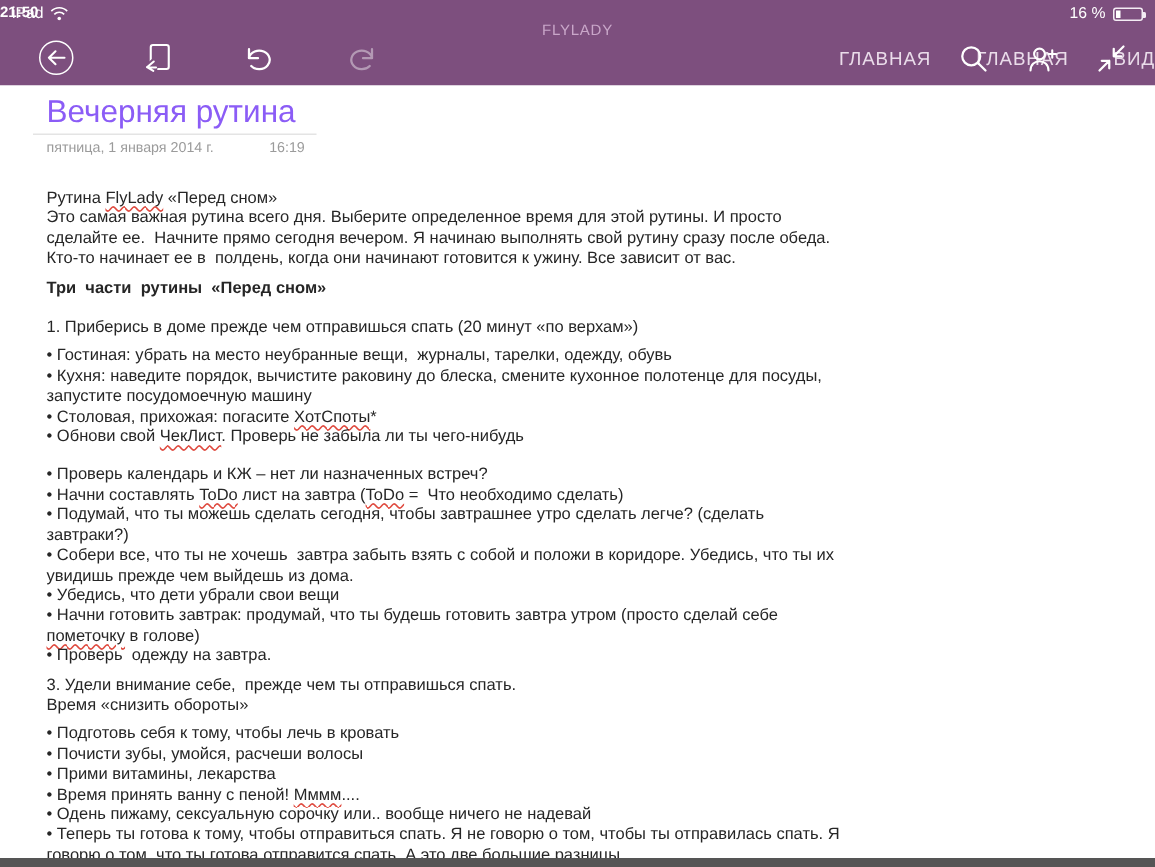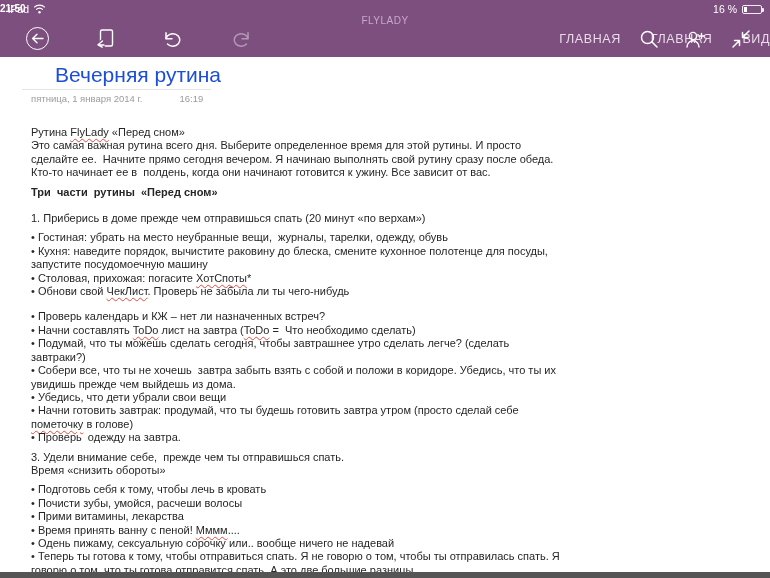--- a/index.html
+++ b/index.html
@@ -23,21 +23,21 @@
   .tb-left { position:absolute; left:24px; top:0; height:37px; display:flex; align-items:center; gap:42px; }
   .tb-right { position:absolute; right:16px; top:0; height:37px; display:flex; align-items:center; gap:20px; }
   .icon-btn { display:flex; align-items:center; justify-content:center; width:26px; height:26px; cursor:pointer; color:#fff; }
   .icon-btn svg { display:block; }
   .icon-btn.disabled { opacity:0.42; }
   .back-circle { width:23px; height:23px; border:1.4px solid #fff; border-radius:50%; display:flex; align-items:center; justify-content:center; }
   .tabs { position:absolute; left:0; right:0; top:0; height:37px; display:flex; justify-content:flex-end; align-items:center; gap:30px; }
   .tab { color:#eadcea; font-size:12.5px; letter-spacing:0.6px; cursor:pointer; }
   
   #sheet { position:absolute; top:57px; left:0; width:770px; height:521px; background:#fff; padding:5px 70px 0 31px; }
-  .page-title { font-size:21px; line-height:26px; color:#1d4ed8; font-weight:400;margin-left:24px; }
+  .page-title { font-size:21px; line-height:26px; color:#8b5cf6; font-weight:400; }
   .title-rule { width:189px; margin-left:-9px; border-bottom:1px solid #e4e4e4; height:2px; }
   .dateline { margin-top:3px; font-size:9.5px; color:#9b9b9b; }
   .dateline .ptime { margin-left:37px; }
   #page-body { margin-top:22px; }
   .blk { font-size:11px; line-height:13.4px; color:#262626; white-space:pre-wrap; width:690px; }
   .blk.bold { font-weight:bold; }
   .gap { height:6px; }
   .gap2 { height:13px; }
   .missp {
     text-decoration-line:underline; text-decoration-style:wavy;

